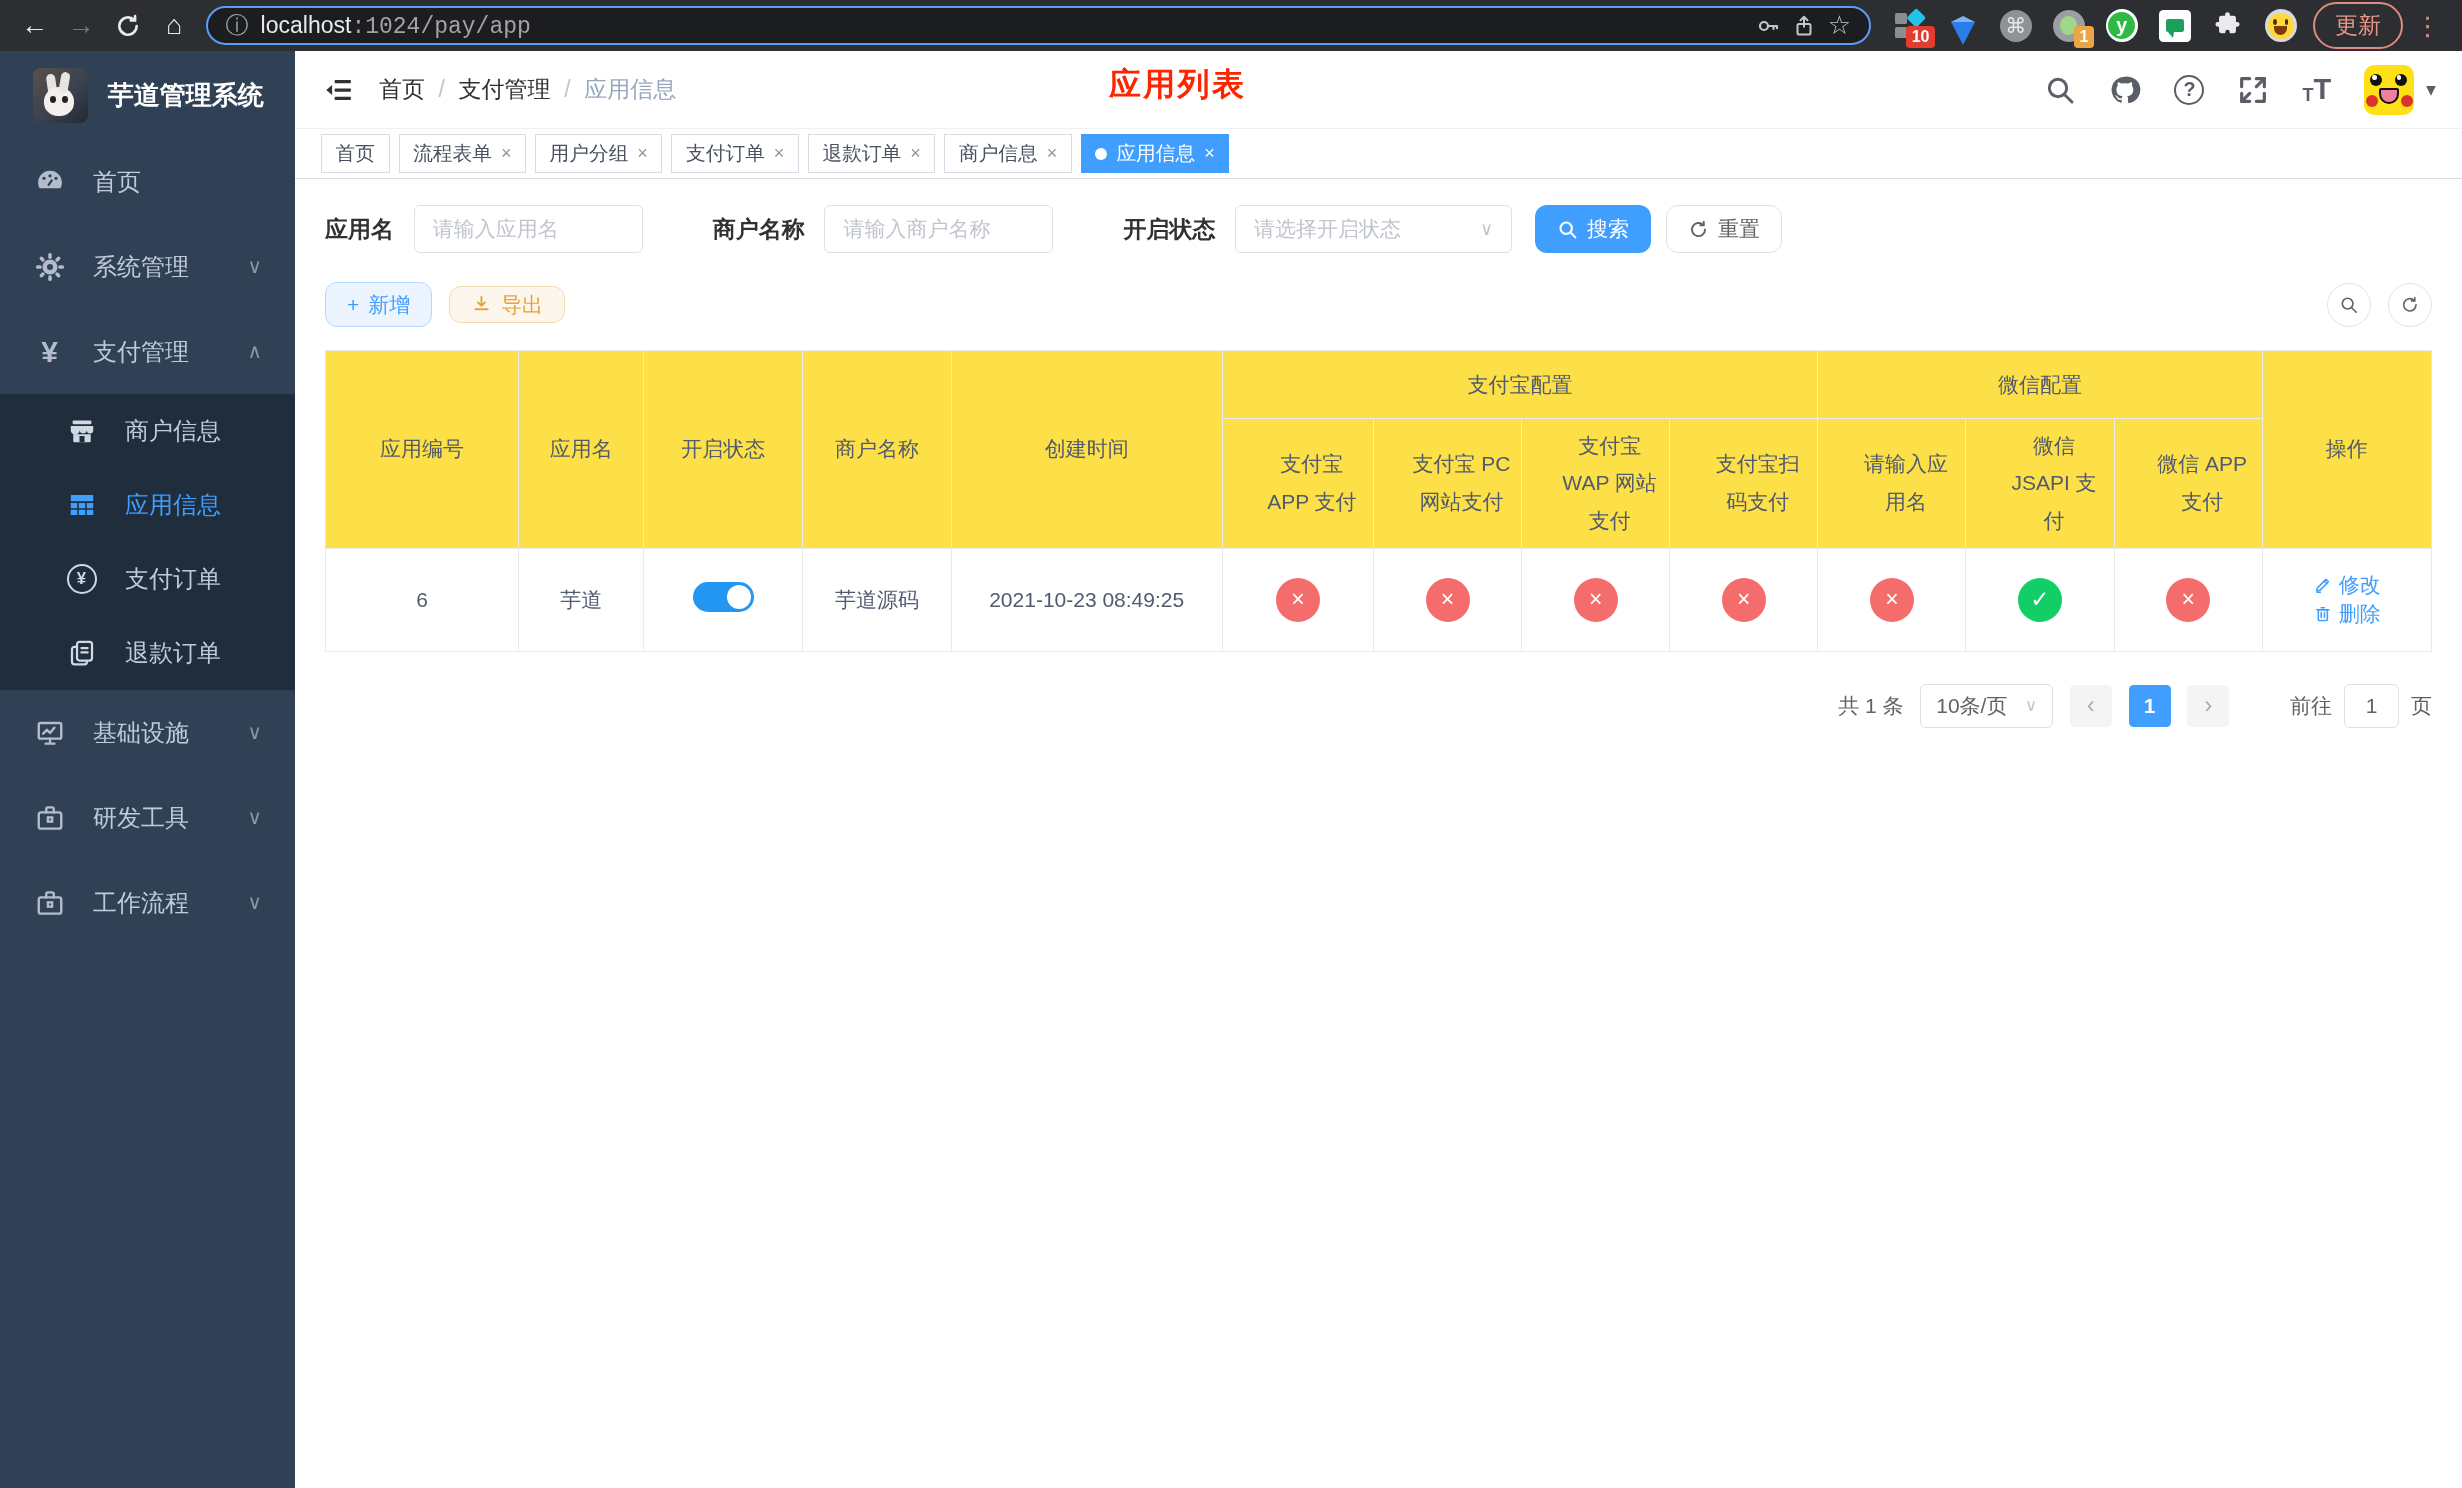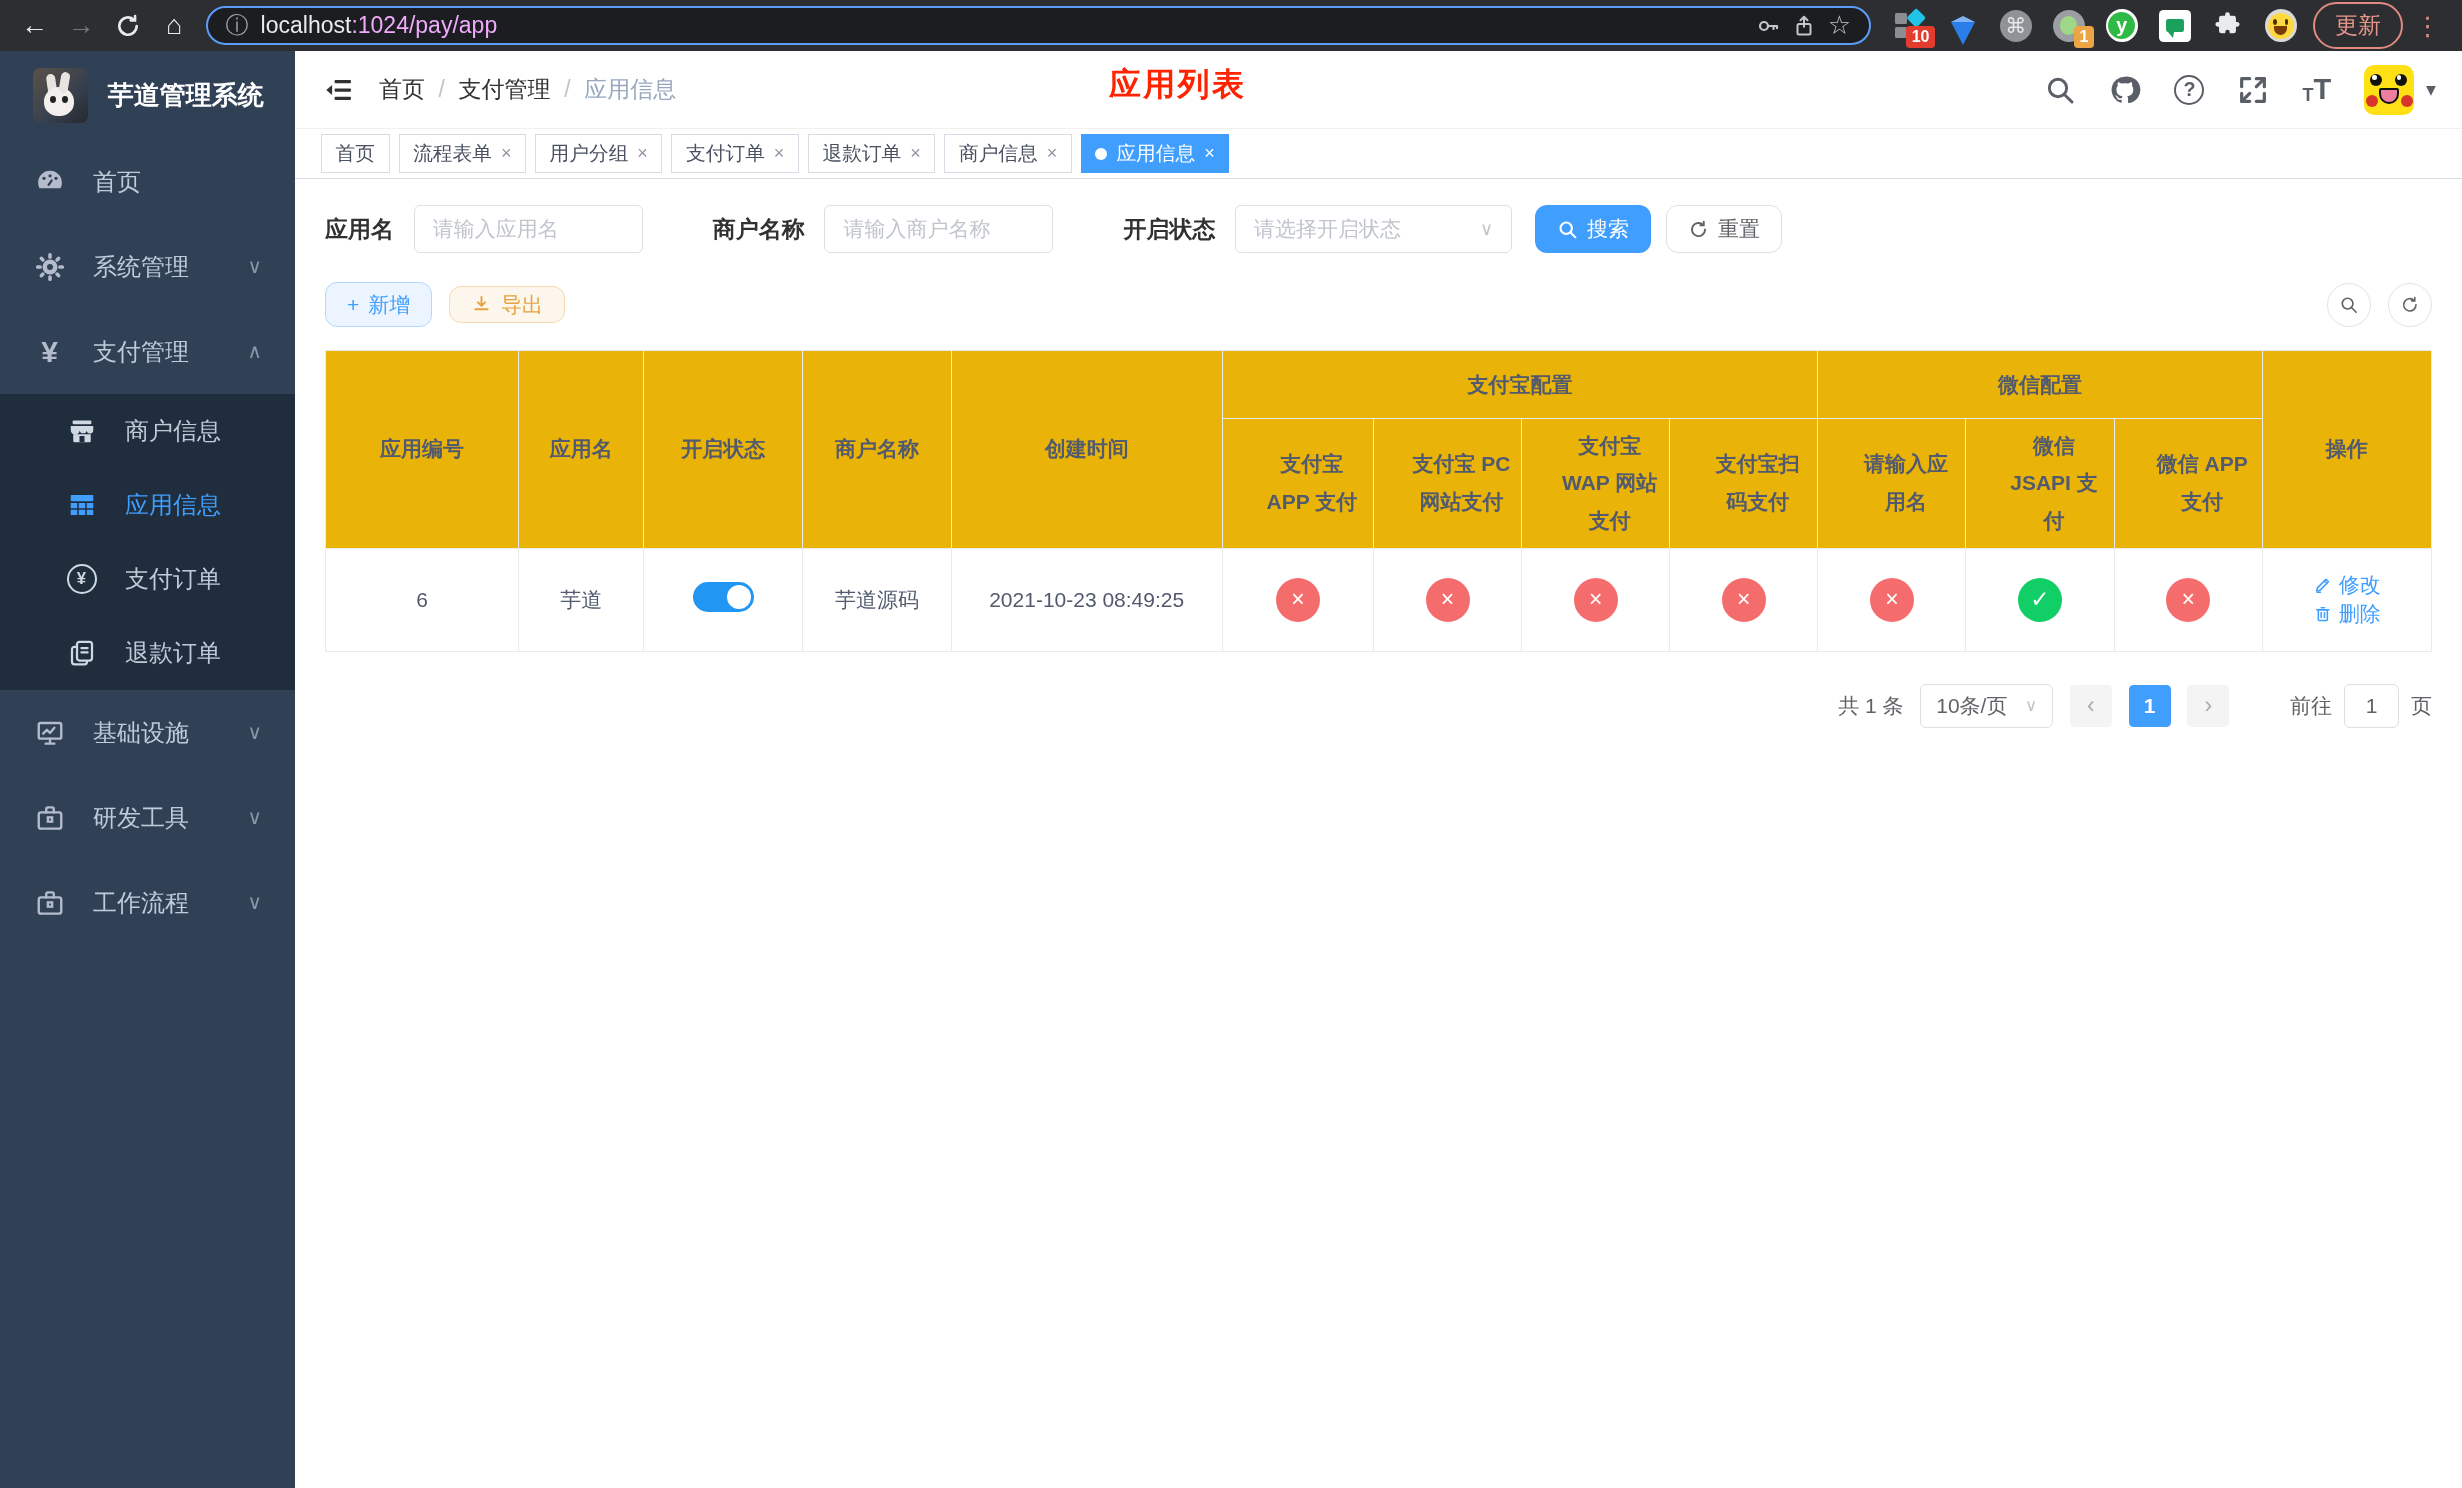--- a/index.html
+++ b/index.html
@@ -7,21 +7,21 @@
 
   
   .browser-bar { height:51px; background:#2d2e31; display:flex; align-items:center; padding:0 13.6px; gap:4.5px; }
   .bnav { width:42px; height:42px; display:flex; align-items:center; justify-content:center; font-size:27px; color:#e8eaed; border-radius:50%; }
   .bnav.disabled { color:#77787b; }
   .bnav svg { width:26px; height:26px; }
   .url-pill { flex:1; height:39px; margin:0 10.6px 0 6px; background:#1c1d20; border:2.3px solid #5b9cf8; border-radius:23px; display:flex; align-items:center; padding:0 18px; gap:12px; }
   .url-info { color:#9aa0a6; font-size:23px; line-height:1; }
   .url-text { font-size:23px; }
   .url-text .host { color:#e8eaed; }
-  .url-text .path { color:#f0abfc; }
+  .url-text .path { color:#a3a3a3;font-family:Liberation Mono, monospace; }
   .url-spacer { flex:1; }
   .url-ic { color:#c3c6ca; display:flex; align-items:center; }
   .url-ic svg { width:24px; height:24px; }
   .url-star { color:#c3c6ca; font-size:26px; }
   .ext-row { display:flex; align-items:center; gap:21px; margin:0 7.6px; }
   .ext { position:relative; width:32px; height:32px; display:flex; align-items:center; justify-content:center; }
   .badge { position:absolute; bottom:-6px; right:-9px; background:#e33b2e; color:#fff; font-size:16px; line-height:1; padding:3px 5.3px; border-radius:3.8px; font-weight:700; }
   .badge.orange { background:#eba545; }
   .ext-grid { position:relative; width:29px; height:29px; }
   .ext-grid i { position:absolute; width:11.4px; height:11.4px; background:#8a8d91; border-radius:1.5px; }
@@ -123,21 +123,21 @@
   .btn-plain { background:#fff; border-color:#dcdfe6; color:#606266; margin-left:15px;align-items:center; }
   .toolbar-row { display:flex; align-items:center; margin-bottom:23px; }
   .btn-add { background:#ecf5ff; border-color:#b3d8ff; color:#409eff; height:45px; }
   .btn-export { background:#fdf6ec; border-color:#f5dab1; color:#e6a23c; height:37px; margin-left:16.7px; }
   .tool-circles { margin-left:auto; display:flex; gap:16.7px; }
   .circle-btn { width:44px; height:44px; border-radius:50%; border:1.5px solid #e0e3e9; background:#fff; color:#606266; display:flex; align-items:center; justify-content:center; cursor:pointer; }
   .circle-btn svg { width:19.7px; height:19.7px; }
 
   
   table.grid { width:100%; border-collapse:collapse; table-layout:fixed; }
-  .grid th { background:#eab308; color:#515a6e; font-weight:700; font-size:21px; border:0.8px solid #e8eaec; vertical-align:middle; padding:7.6px 9px; line-height:1.8; }
+  .grid th { background:#fde047; color:#515a6e; font-weight:400; font-size:21px; border:0.8px solid #e8eaec; vertical-align:middle; padding:7.6px 9px; line-height:1.8; }
   .grid thead tr:first-child th { height:68px; }
   .grid thead tr:last-child th { height:94px;padding-left:37px; }
   .grid td { border:0.8px solid #e8eaec; height:103px; text-align:center; vertical-align:middle; font-size:21px; color:#515a6e; }
   .switch { width:61px; height:30px; border-radius:16.7px; background:#c0ccda; display:inline-block; position:relative; cursor:pointer; }
   .switch.on { background:#2196f3; }
   .switch::after { content:""; position:absolute; top:3px; left:3px; width:24px; height:24px; border-radius:50%; background:#fff; }
   .switch.on::after { left:auto; right:3px; }
   .cell-circle { width:44px; height:44px; border-radius:50%; display:inline-flex; align-items:center; justify-content:center; color:#fff; font-size:23px; line-height:1; }
   .cell-circle.red { background:#f56c6c; }
   .cell-circle.green { background:#12ce66; }

